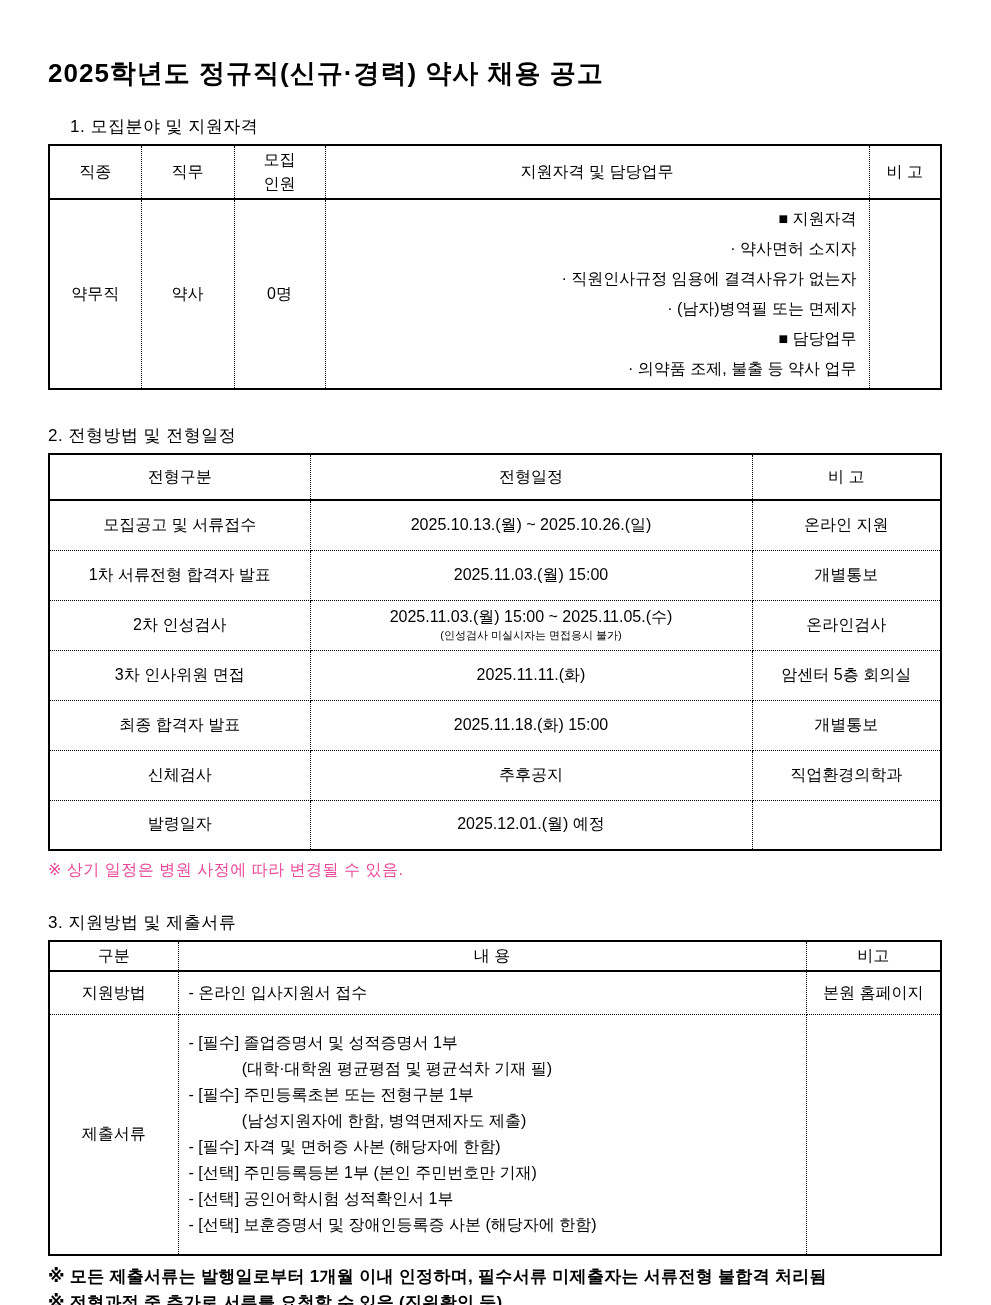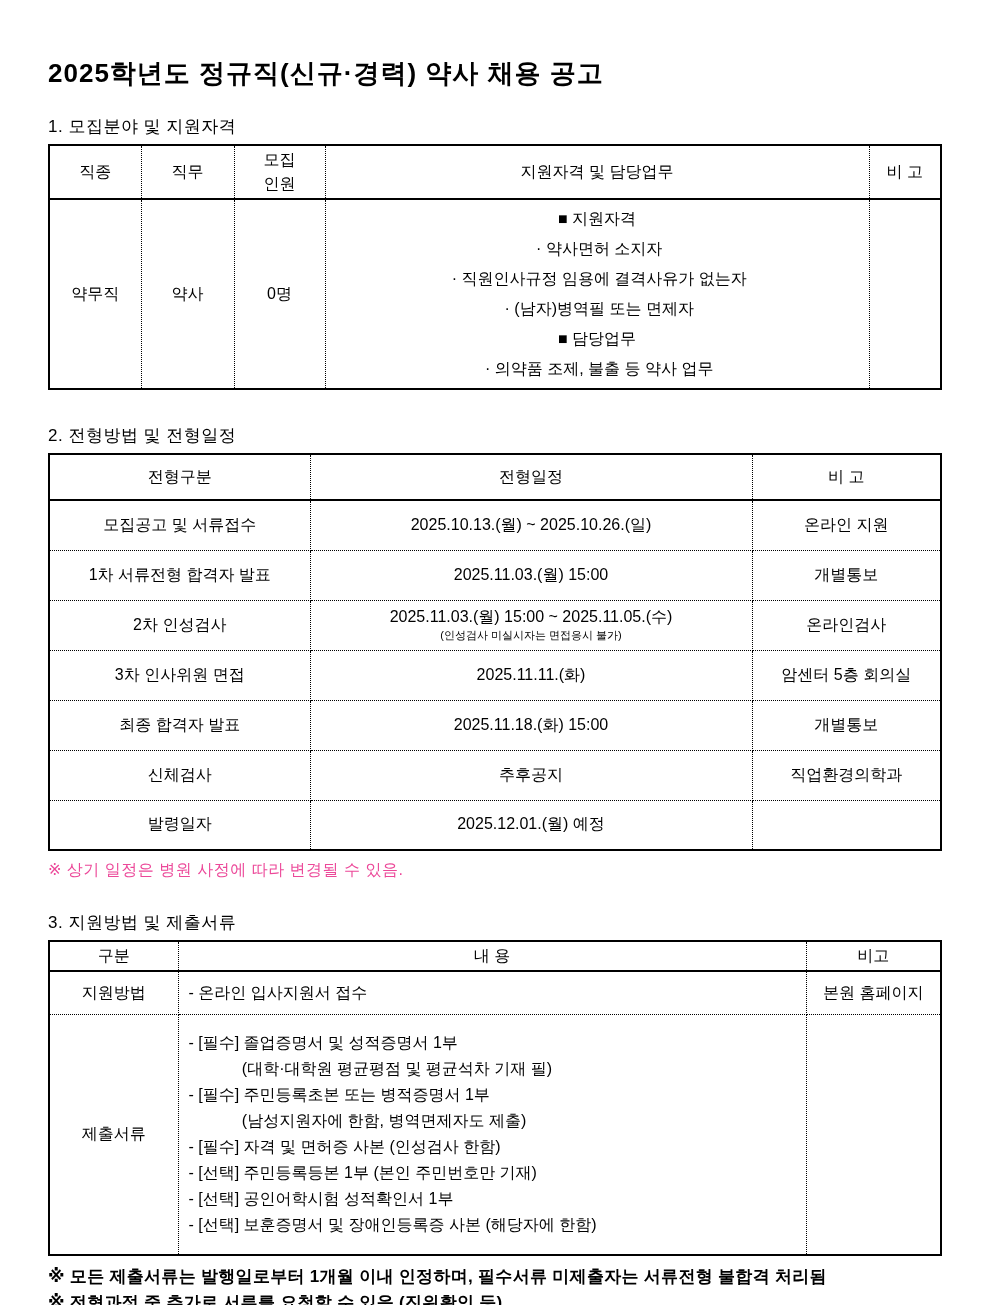--- a/index.html
+++ b/index.html
@@ -20,21 +20,21 @@
     font-weight: bold;
     letter-spacing: 1px;
   }
 
   .sec-heading {
     font-size: 17px;
     font-weight: normal;
     margin: 0;
     letter-spacing: 0.5px;
   }
-  .sec1-heading { margin-top: 24px; }
+  .sec1-heading { margin-top: 24px; margin-left: 22px; }
   .sec2-heading { margin-top: 34px; }
   .sec3-heading { margin-top: 30px; }
 
   table {
     border-collapse: collapse;
     width: 892px;
     table-layout: fixed;
     margin-top: 6px;
     border: 2px solid #000;
     font-size: 16px;
@@ -46,21 +46,21 @@
     padding: 2px 4px;
     font-weight: normal;
     overflow: hidden;
   }
   thead th { border-bottom: 2px solid #000; }
 
   
   .recruit-table thead tr { height: 50px; margin-left: 23px; }
   .recruit-table tbody tr { height: 186px; }
   .quota-header { white-space: pre-line; line-height: 24px; }
-  .details-cell { text-align: center; padding: 4px 12px; }
+  .details-cell { text-align: right; padding: 4px 12px; }
   .details-cell .dline { line-height: 30px; white-space: pre-wrap; }
 
   
   .schedule-table thead tr { height: 46px; }
   .schedule-table tbody tr { height: 50px; }
   .schedule-table .sub-note { font-size: 11px; line-height: 17px; }
   .schedule-table .date-main { line-height: 21px; }
 
   .schedule-note {
     margin-top: 9px;
@@ -209,23 +209,23 @@
         <td class="content-cell">
           <div class="line">- 온라인 입사지원서 접수</div>
         </td>
         <td>본원 홈페이지</td>
       </tr>
       <tr class="row-docs">
         <td>제출서류</td>
         <td class="content-cell">
           <div class="line">- [필수] 졸업증명서 및 성적증명서 1부</div>
           <div class="line">            (대학·대학원 평균평점 및 평균석차 기재 필)</div>
-          <div class="line">- [필수] 주민등록초본 또는 병적증명서 1부</div>
+          <div class="line">- [필수] 주민등록초본 또는 전형구분 1부</div>
           <div class="line">            (남성지원자에 한함, 병역면제자도 제출)</div>
-          <div class="line">- [필수] 자격 및 면허증 사본 (인성검사 한함)</div>
+          <div class="line">- [필수] 자격 및 면허증 사본 (해당자에 한함)</div>
           <div class="line">- [선택] 주민등록등본 1부 (본인 주민번호만 기재)</div>
           <div class="line">- [선택] 공인어학시험 성적확인서 1부</div>
           <div class="line">- [선택] 보훈증명서 및 장애인등록증 사본 (해당자에 한함)</div>
         </td>
         <td></td>
       </tr>
     </tbody>
   </table>
 
   <div class="footnotes">

